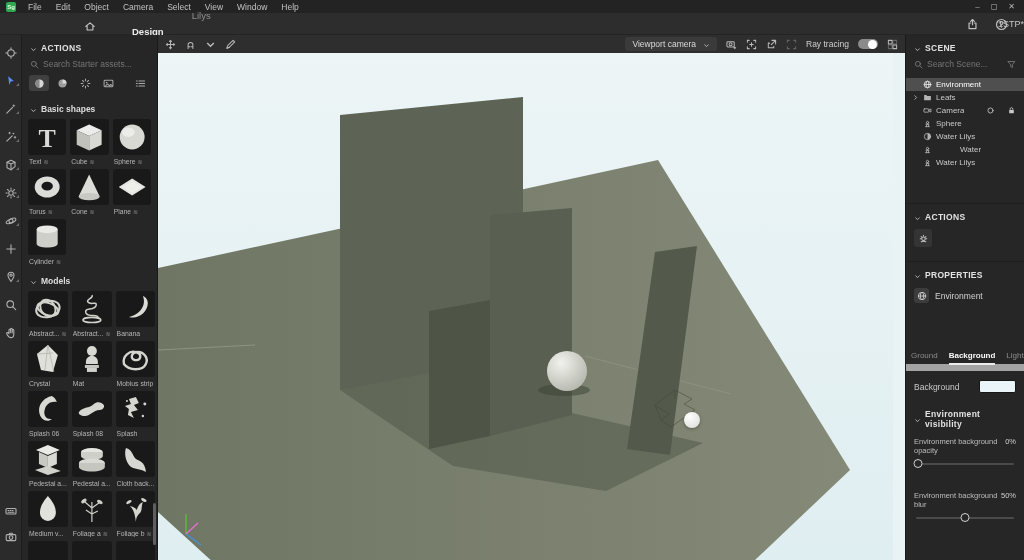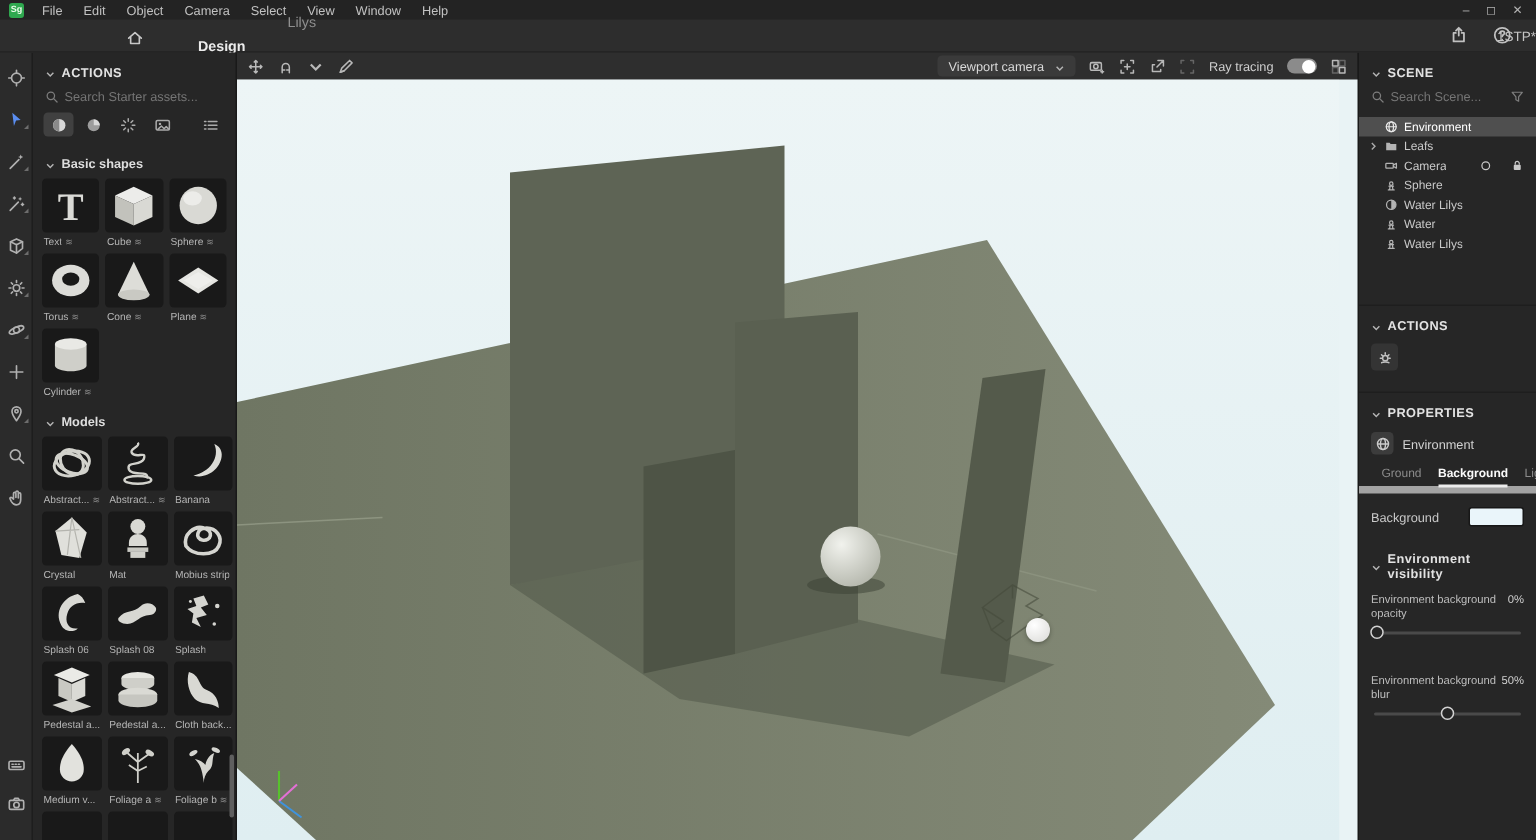--- a/index.html
+++ b/index.html
@@ -93,21 +93,21 @@
 .scene-item.selected .iicon{color:#e9e9e9;}
 .s-spacer{flex:1;}
 .row-extra{width:9px;height:9px;flex:none;color:#c9c9c9;}
 .action-btn{width:18px;height:18px;margin:2px 0 0 8px;background:#343434;border-radius:3px;
   display:flex;align-items:center;justify-content:center;color:#c0c0c0;}
 .action-btn .ticon{width:11px;height:11px;}
 .obj-row{display:flex;align-items:center;gap:6px;padding:3px 8px 6px;color:#d2d2d2;}
 .obj-thumb{width:15px;height:15px;background:#3c3c3c;border-radius:3px;display:flex;
   align-items:center;justify-content:center;color:#cccccc;}
 .obj-thumb .ticon{width:10px;height:10px;}
-.prop-tabs{display:flex;padding:0 15px;border-bottom:5px solid #a3a3a3;}
+.prop-tabs{display:flex;padding:0 5px;border-bottom:7px solid #a3a3a3;margin-top:40px;}
 .ptab{font-size:8px;color:#8c8c8c;padding:2px 0 3px;margin-right:11px;}
 .ptab.active{color:#fafafa;font-weight:bold;border-bottom:2px solid #ececec;margin-bottom:-1px;}
 .bg-row{display:flex;align-items:center;padding:9px 8px 4px;color:#c9c9c9;}
 .swatch{margin-left:auto;width:37px;height:13px;border-radius:2px;border:1px solid #171717;}
 .slider-row{padding:3px 8px 16px;}
 .slider-head{display:flex;font-size:7.5px;color:#bdbdbd;}
 .s-val{margin-left:auto;color:#cfcfcf;}
 .slider-track{position:relative;height:2px;background:#4a4a4a;border-radius:1px;margin:8px 2px 7px;}
 .slider-knob{position:absolute;top:-4px;width:9px;height:9px;border:1.5px solid #d2d2d2;
   border-radius:50%;background:#262626;transform:translateX(-50%);}
@@ -841,21 +841,21 @@
             </div>
 
             <div class="scene-item">
               <span class="expander" style="visibility: hidden;"><svg viewBox="0 0 8 8" width="100%" height="100%" fill="none" stroke="currentColor" stroke-width="1.1">
                   <path d="M2.9 1.6L5.3 4 2.9 6.4"></path>
                 </svg></span>
               <span class="iicon"><svg viewBox="0 0 12 12" width="100%" height="100%" fill="none" stroke="currentColor" stroke-width="1.1" stroke-linecap="round" stroke-linejoin="round">
                   <path d="M3.4 10.2h5.2M4.5 10.2l.5-3.4h2l.5 3.4M4 6.8h4"></path>
                   <circle cx="6" cy="4.6" r="1.5"></circle>
                 </svg></span>
-              <span style="white-space:nowrap;overflow:hidden;">Water</span>
+              <span style="white-space:nowrap;overflow:hidden;margin-left:24px;">Water</span>
               <span class="s-spacer"></span>
 
             </div>
 
             <div class="scene-item">
               <span class="expander" style="visibility: hidden;"><svg viewBox="0 0 8 8" width="100%" height="100%" fill="none" stroke="currentColor" stroke-width="1.1">
                   <path d="M2.9 1.6L5.3 4 2.9 6.4"></path>
                 </svg></span>
               <span class="iicon"><svg viewBox="0 0 12 12" width="100%" height="100%" fill="none" stroke="currentColor" stroke-width="1.1" stroke-linecap="round" stroke-linejoin="round">
                   <path d="M3.4 10.2h5.2M4.5 10.2l.5-3.4h2l.5 3.4M4 6.8h4"></path>

